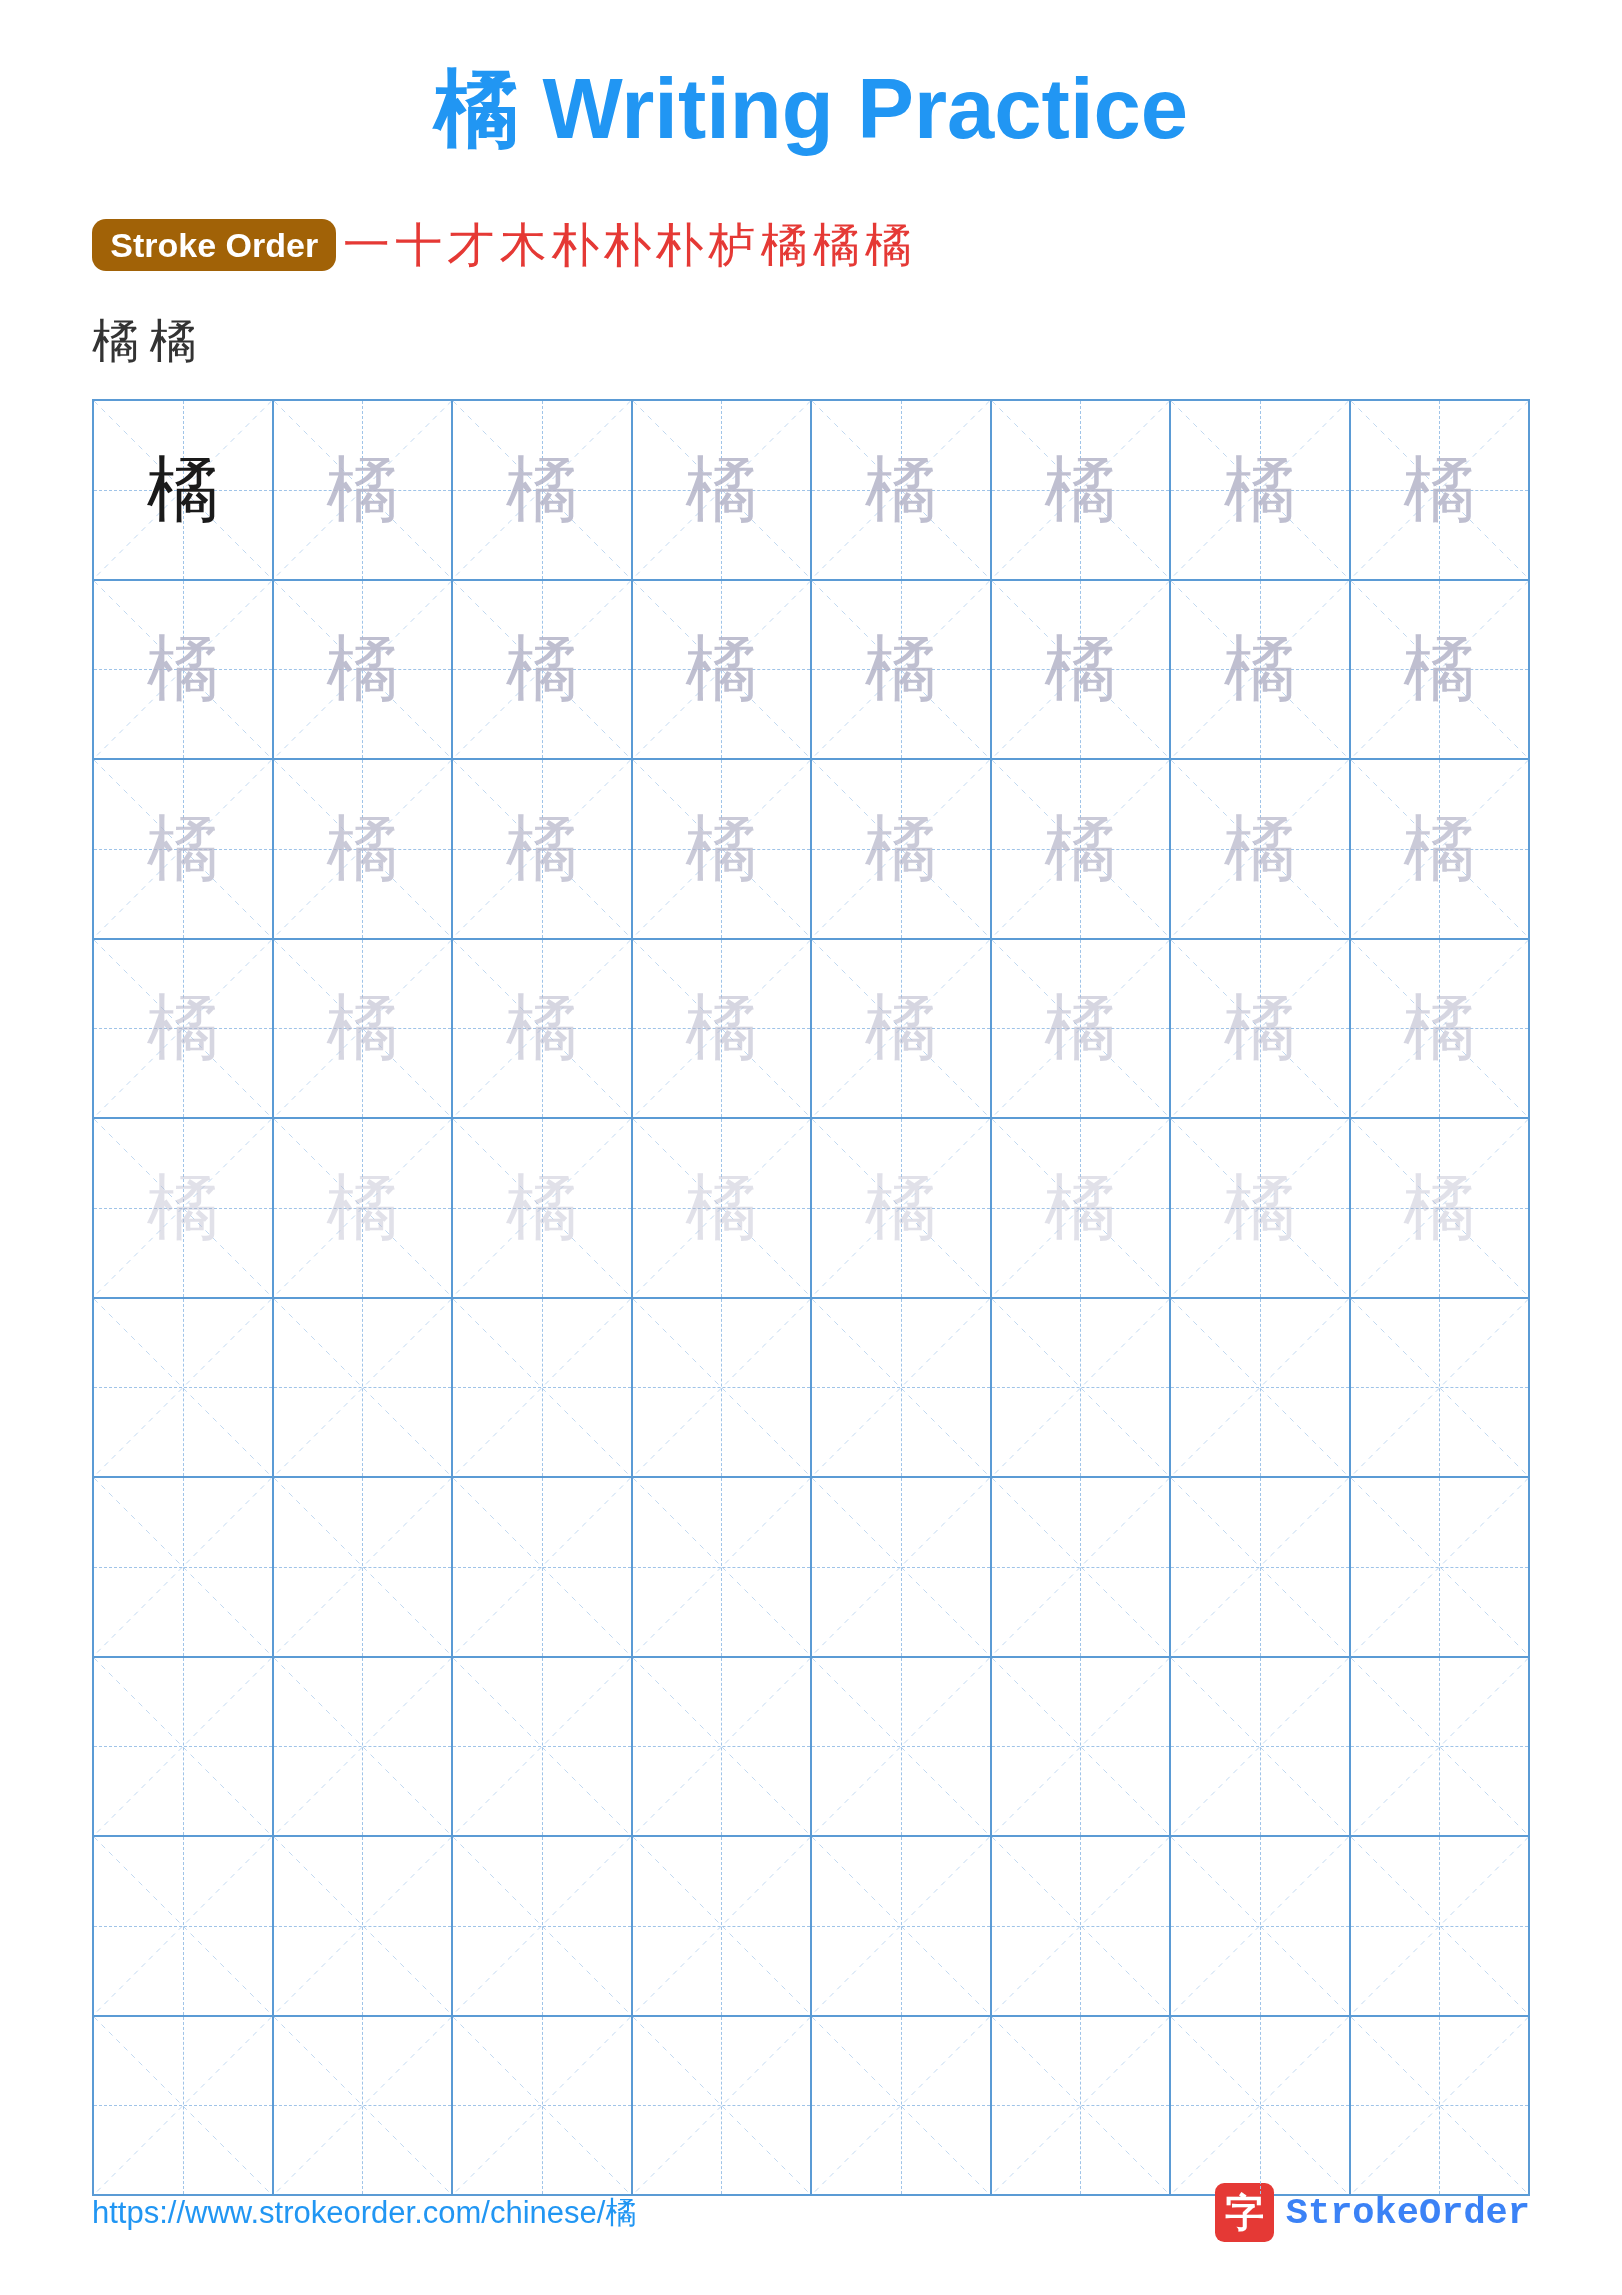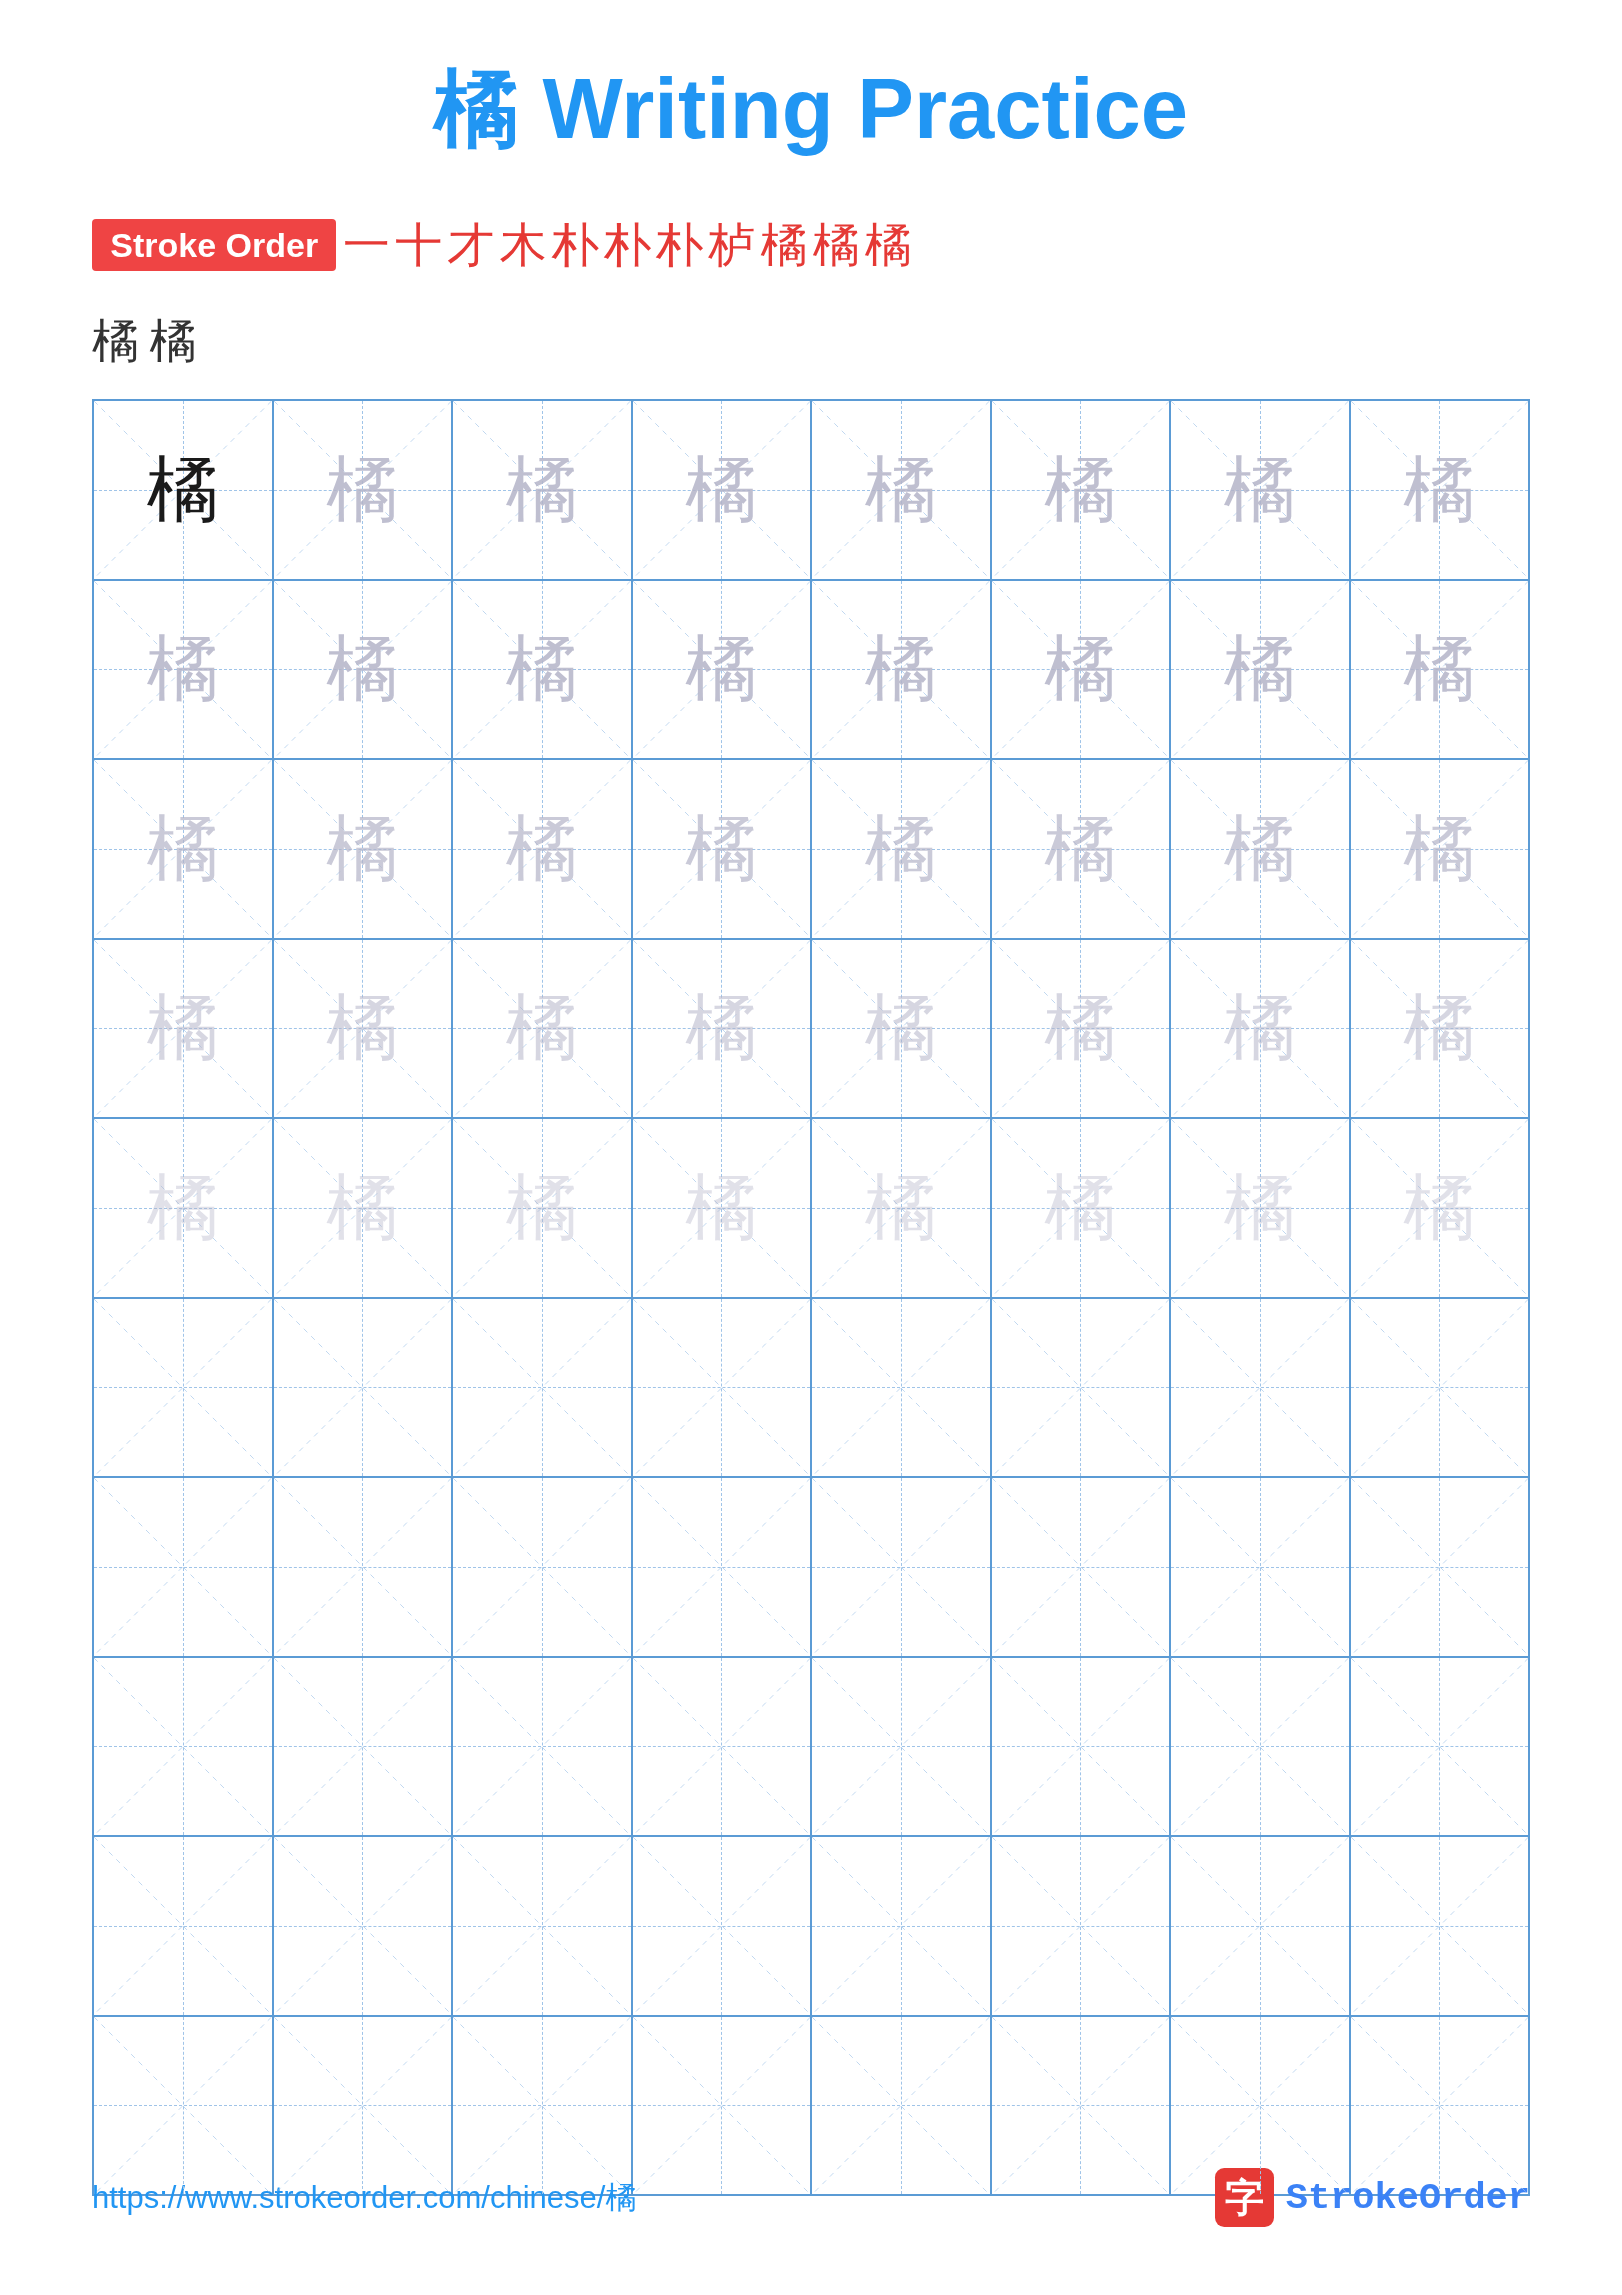--- a/index.html
+++ b/index.html
@@ -31,27 +31,27 @@
 
     .stroke-order-section {
       display: flex;
       flex-wrap: wrap;
       align-items: center;
       margin-bottom: 39px;
       gap: 6.5px;
     }
 
     .stroke-order-badge {
-      background: #ef4444;
+      background: #a16207;
       color: #fff;
       font-size: 34px;
       font-family: Arial, sans-serif;
       font-weight: bold;
       padding: 6.5px 18.3px;
-      border-radius: 4px;
+      border-radius: 14px;
       white-space: nowrap;
     }
 
     .stroke-order-chars {
       display: flex;
       flex-wrap: wrap;
       align-items: center;
       gap: 5.2px;
     }
 
@@ -131,21 +131,21 @@
     
     .opacity-solid { color: #1a1a1a; }
     .opacity-1 { color: rgba(180,180,200,0.85); }
     .opacity-2 { color: rgba(180,180,200,0.70); }
     .opacity-3 { color: rgba(180,180,200,0.55); }
     .opacity-4 { color: rgba(180,180,200,0.40); }
 
     
     .footer {
       position: absolute;
-      bottom: 68px;
+      bottom: 53px;
       left: 92px;
       right: 92px;
       display: flex;
       justify-content: space-between;
       align-items: center;
     }
 
     .footer-url {
       font-size: 31px;
       color: #2196F3;

